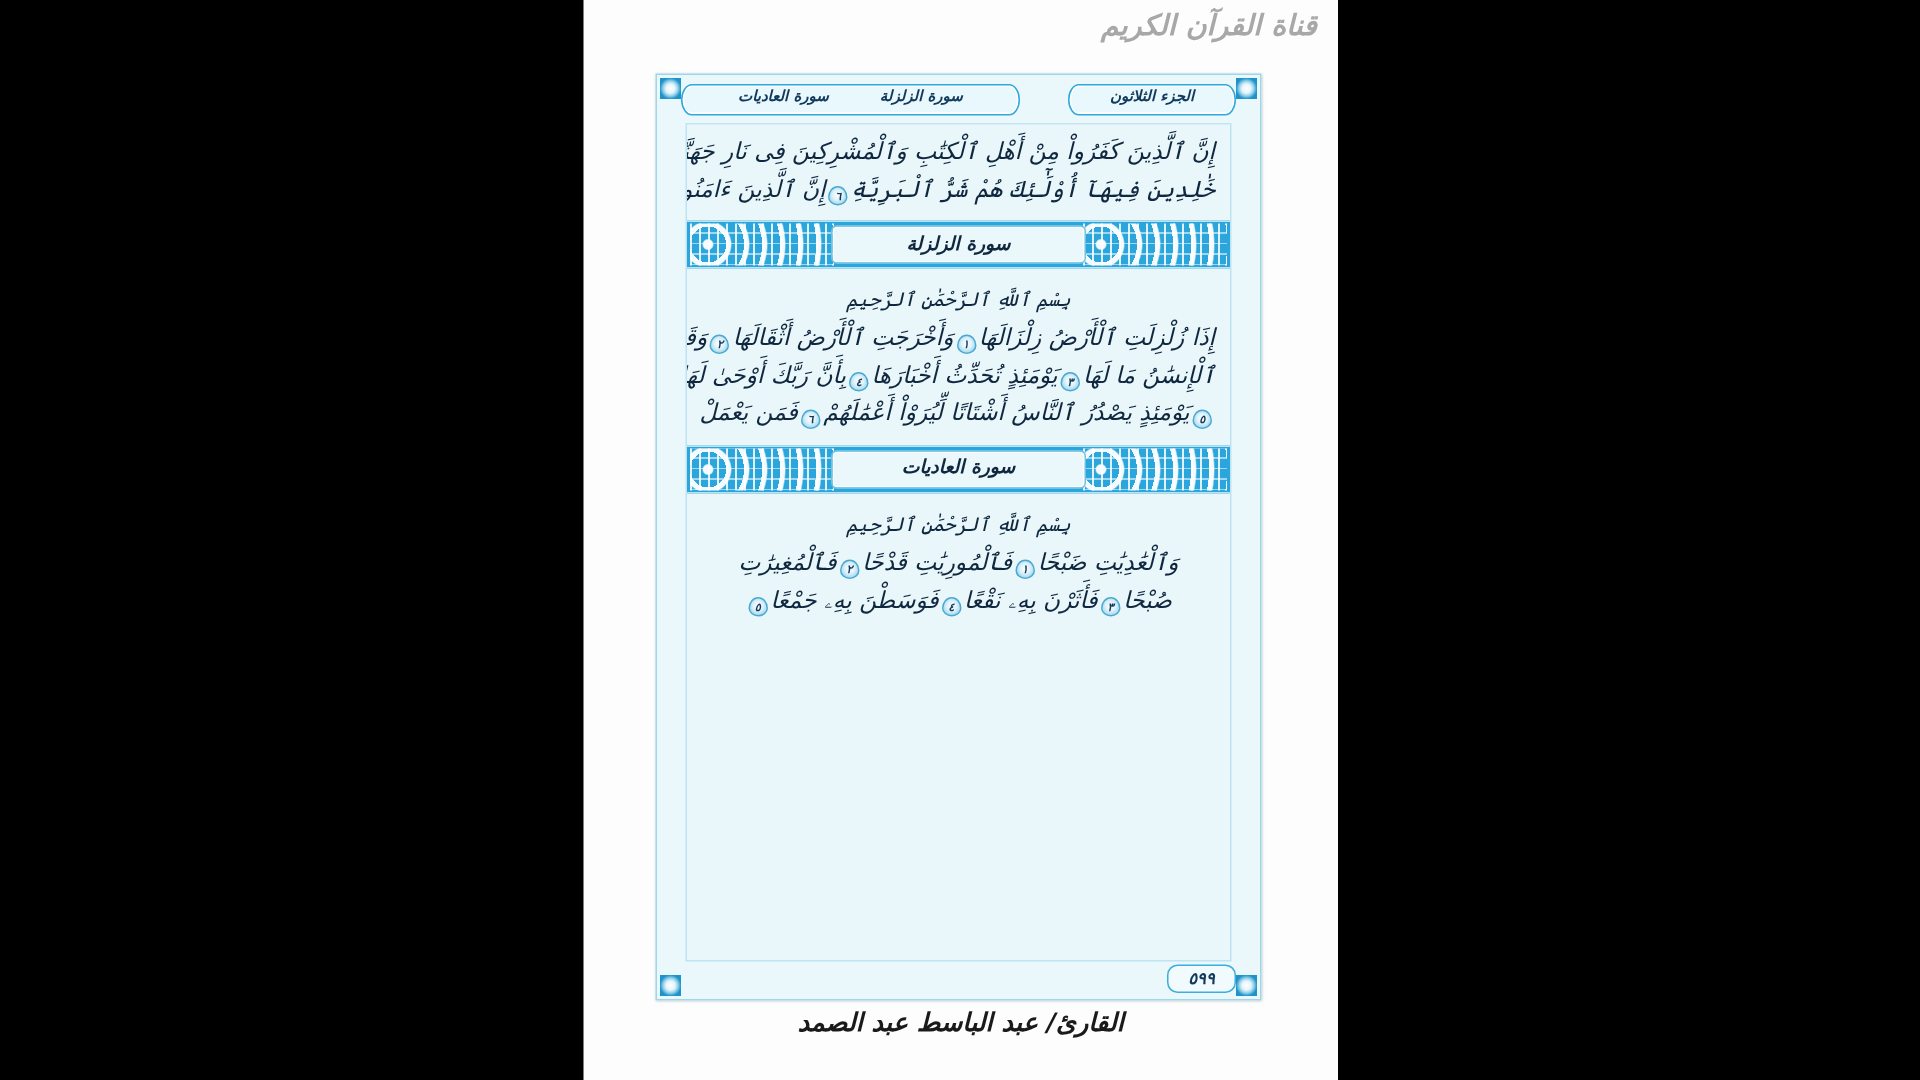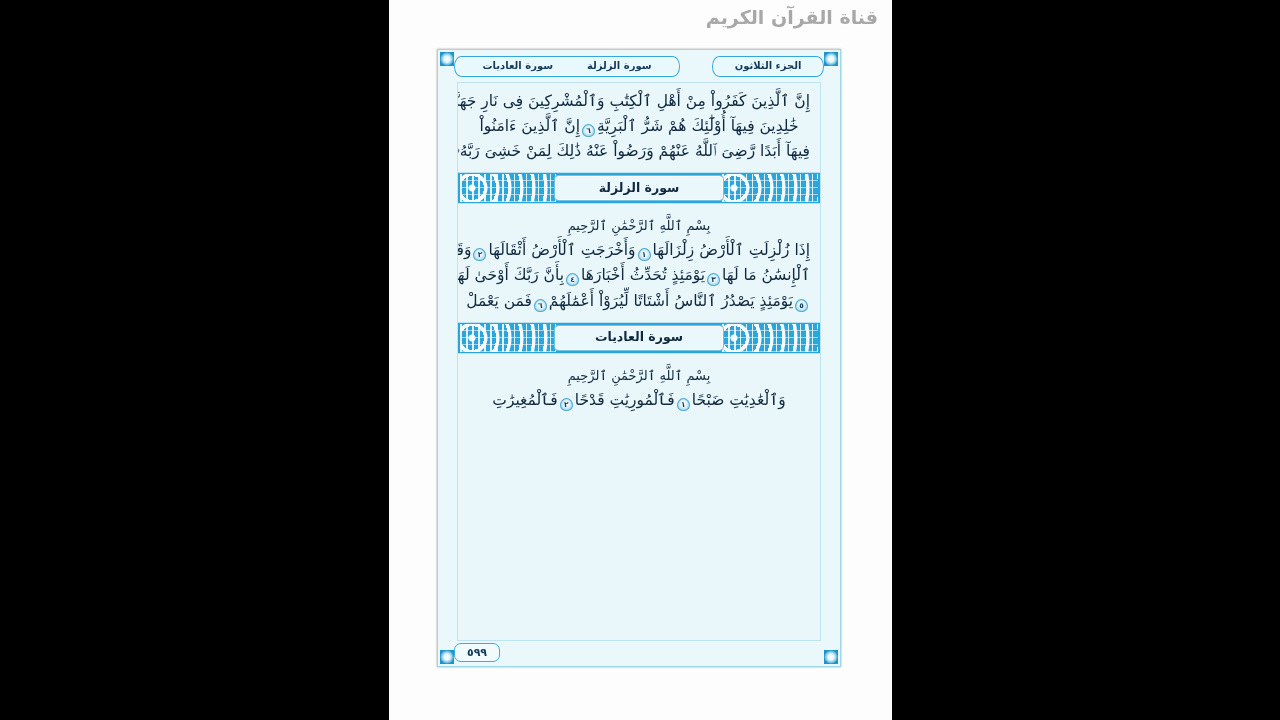--- a/index.html
+++ b/index.html
@@ -14,20 +14,21 @@
     width: 1280px; height: 720px;
     background: #000;
   }
   
   #page-area {
     position: absolute;
     left: 389px; top: 0;
     width: 503px; height: 720px;
     background: #fdfdfd;
     overflow: hidden;
+    font-style: italic;
   }
   
   #watermark {
     position: absolute;
     right: 14px; top: 6px;
     font-size: 19px;
     font-weight: 600;
     color: #9a9a9a;
     letter-spacing: 0.5px;
     direction: rtl;
@@ -213,21 +214,21 @@
     transform: translateY(-.5px);
   }
 
   
   #footer-strip {
     position: absolute;
     left: 17px; right: 17px; bottom: 4px;
     height: 22px;
     display: flex;
     align-items: center;
-    justify-content: flex-start;
+    justify-content: flex-end;
     z-index: 4;
   }
   #page-number {
     position: relative;
     z-index: 2;
     background: #f1fbfd;
     border: 1.2px solid #3aaede;
     border-radius: 7px;
     min-width: 44px;
     height: 17px;
@@ -277,21 +278,20 @@
         <div class="cartouche" id="cart-surahs">
           <span class="lbl">سورة الزلزلة</span>
           <span class="lbl">سورة العاديات</span>
         </div>
       </div>
 
       <div id="text-body">
           <div class="ayat-block">
             <div class="line"><span>إِنَّ ٱلَّذِينَ كَفَرُواْ مِنْ أَهْلِ ٱلْكِتَٰبِ وَٱلْمُشْرِكِينَ فِى نَارِ جَهَنَّمَ</span></div>
             <div class="line"><span>خَٰلِدِينَ فِيهَآ أُوْلَٰٓئِكَ هُمْ شَرُّ ٱلْبَرِيَّةِ</span><span class="ayah-mark">٦</span><span>إِنَّ ٱلَّذِينَ ءَامَنُواْ</span></div>
-            <div class="line"><span>فِيهَآ أَبَدًا رَّضِىَ ٱللَّهُ عَنْهُمْ وَرَضُواْ عَنْهُ ذَٰلِكَ لِمَنْ خَشِىَ رَبَّهُۥ</span></div>
           </div>
           <div class="surah-banner">
             <div class="banner-orn l"></div>
             <div class="banner-orn r"></div>
             <div class="banner-plate">
               <span class="lbl">سورة الزلزلة</span>
             </div>
           </div>
           <div class="ayat-block">
             <div class="line basmala">بِسْمِ ٱللَّهِ ٱلرَّحْمَٰنِ ٱلرَّحِيمِ</div>
@@ -302,24 +302,26 @@
           <div class="surah-banner">
             <div class="banner-orn l"></div>
             <div class="banner-orn r"></div>
             <div class="banner-plate">
               <span class="lbl">سورة العاديات</span>
             </div>
           </div>
           <div class="ayat-block">
             <div class="line basmala">بِسْمِ ٱللَّهِ ٱلرَّحْمَٰنِ ٱلرَّحِيمِ</div>
             <div class="line"><span>وَٱلْعَٰدِيَٰتِ ضَبْحًا</span><span class="ayah-mark">١</span><span>فَٱلْمُورِيَٰتِ قَدْحًا</span><span class="ayah-mark">٢</span><span>فَٱلْمُغِيرَٰتِ</span></div>
+            <div class="line"><span>صُبْحًا</span><span class="ayah-mark">٣</span><span>فَأَثَرْنَ بِهِۦ نَقْعًا</span><span class="ayah-mark">٤</span><span>فَوَسَطْنَ بِهِۦ جَمْعًا</span><span class="ayah-mark">٥</span></div>
           </div>
         </div>
 
       <div id="footer-strip">
         <div id="page-number">٥٩٩</div>
       </div>
 
     </div>
 
+    <div id="reciter-caption">القارئ/ عبد الباسط عبد الصمد</div>
 
   </div>
 </div>
 
 </body></html>

